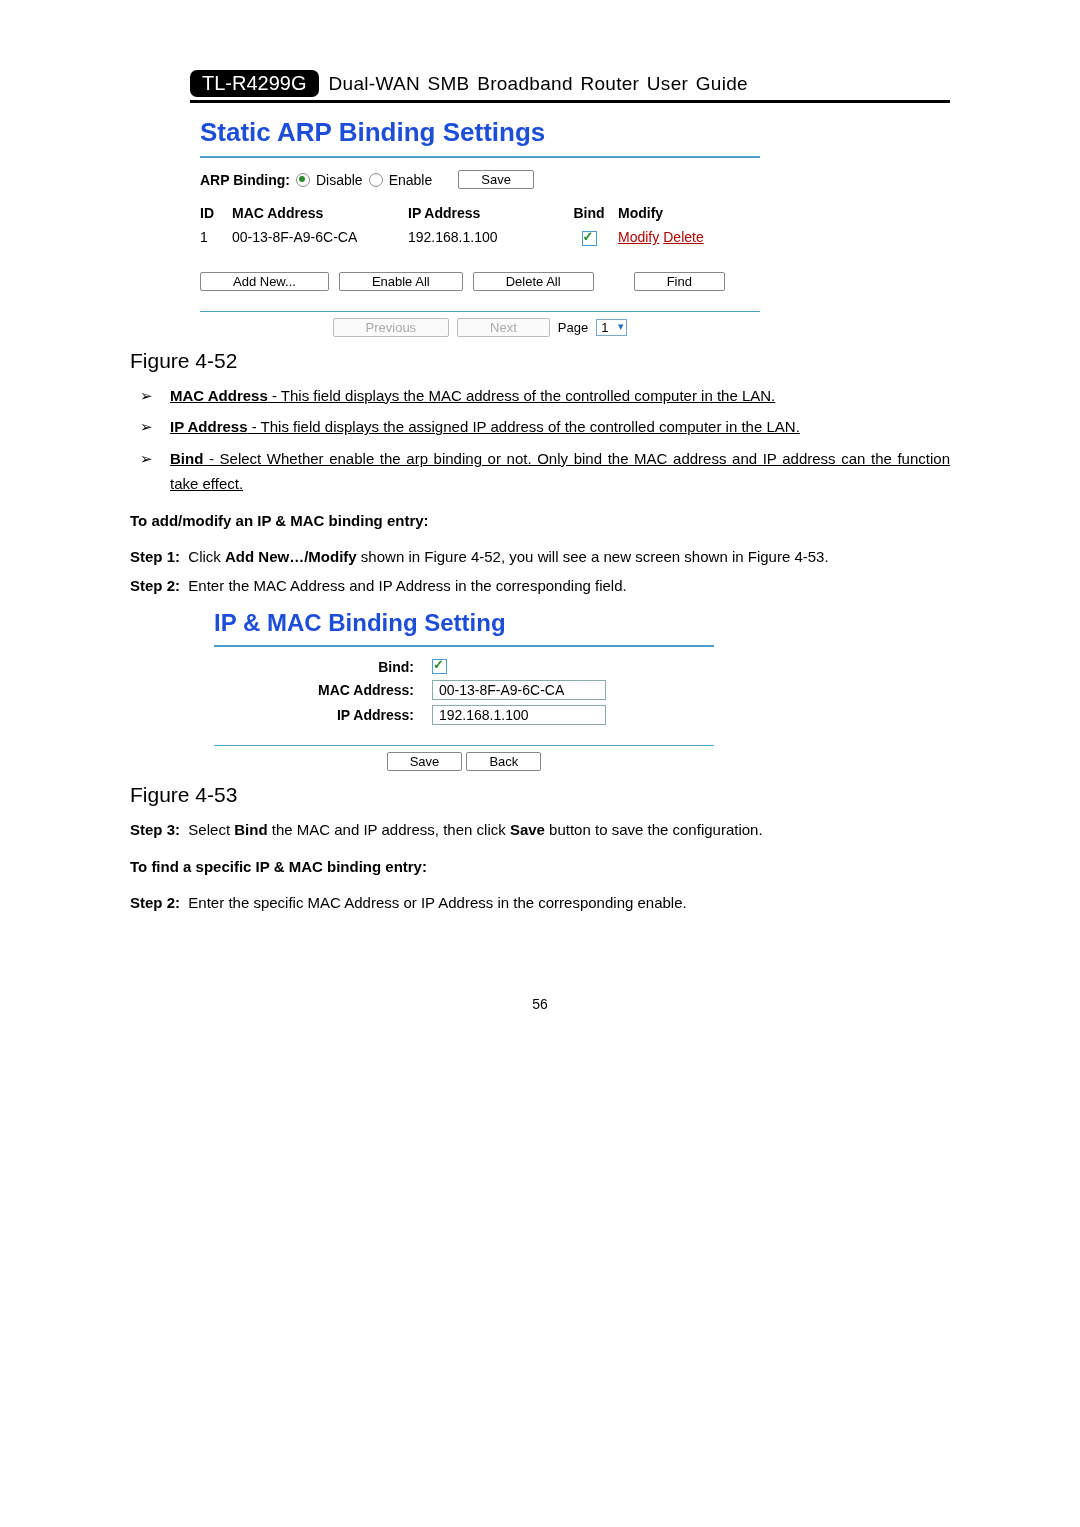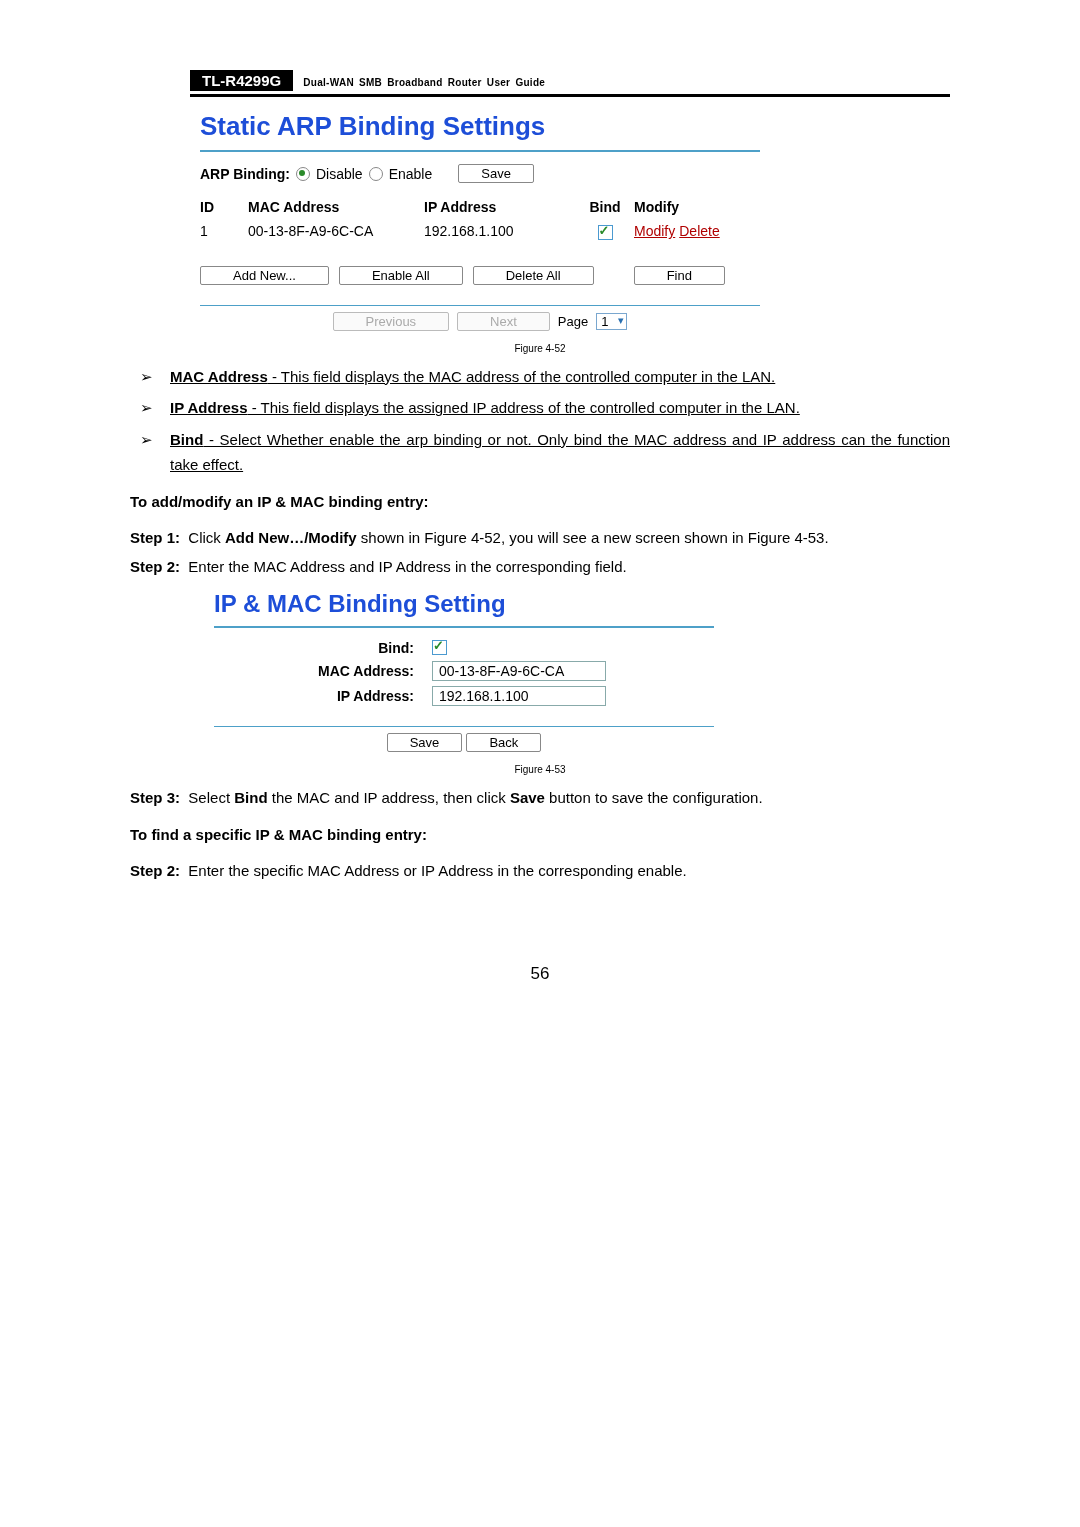--- a/index.html
+++ b/index.html
@@ -16,28 +16,29 @@
   .header-line {
     display: flex;
     border-bottom: 3px solid #000;
     padding-bottom: 3px;
     align-items: baseline;
     margin-left: 60px;
   }
   .header-model {
     background: #000;
     color: #fff;
-    font-weight: bold;
+    font-weight: normal;
     padding: 2px 12px 2px 12px;
-    font-size: 15px;
+    font-size: 20px;
     margin-right: 10px;
+    border-radius: 7px;
   }
   .header-title {
-    font-weight: bold;
-    font-size: 10px;
+    font-weight: normal;
+    font-size: 19px;
     letter-spacing: 0.3px;
     word-spacing: 2px;
   }
   .panel-outer {
     margin: 14px 0 0 70px;
     max-width: 560px;
   }
   .panel-title {
     font-size: 26px;
     font-weight: bold;
@@ -91,21 +92,21 @@
     font-weight: bold;
     font-size: 14px;
     margin-top: 16px;
   }
   .table-row {
     display: flex;
     font-size: 14px;
     margin-top: 8px;
     align-items: center;
   }
-  .col-id { width: 48px; }
+  .col-id { width: 32px; }
   .col-mac { width: 176px; }
   .col-ip { width: 152px; }
   .col-bind { width: 58px; text-align: center; }
   .col-mod { }
   .link { color: #b00000; text-decoration: underline; margin-right: 4px; }
   .chk {
     display: inline-block;
     width: 13px; height: 13px;
     border: 1px solid #4b9ad0;
     vertical-align: middle;
@@ -141,22 +142,21 @@
     background: #fff;
   }
   .page-select::after {
     content: "▾";
     color: #2a6fb0;
     position: absolute;
     right: 3px; top: 0;
     font-size: 11px;
   }
   .caption {
-    text-align: center;
-    font-size: 10px;
+    font-size: 21px;
     margin: 12px 0 10px 0;
   }
   ul.bullets {
     list-style: none;
     padding: 0 0 0 10px;
     margin: 0 0 14px 0;
   }
   ul.bullets li {
     position: relative;
     padding-left: 30px;
@@ -196,21 +196,21 @@
   }
   .tinput {
     border: 1px solid #8aa;
     padding: 1px 6px;
     width: 160px;
     font-size: 14px;
     background: #fff;
   }
   .footer-page {
     text-align: center;
-    font-size: 17px;
+    font-size: 14px;
     margin-top: 80px;
   }
 </style>
 </head>
 <body>
 
 <div class="page">
 
   <div class="header-line">
     <span class="header-model">TL-R4299G</span>

